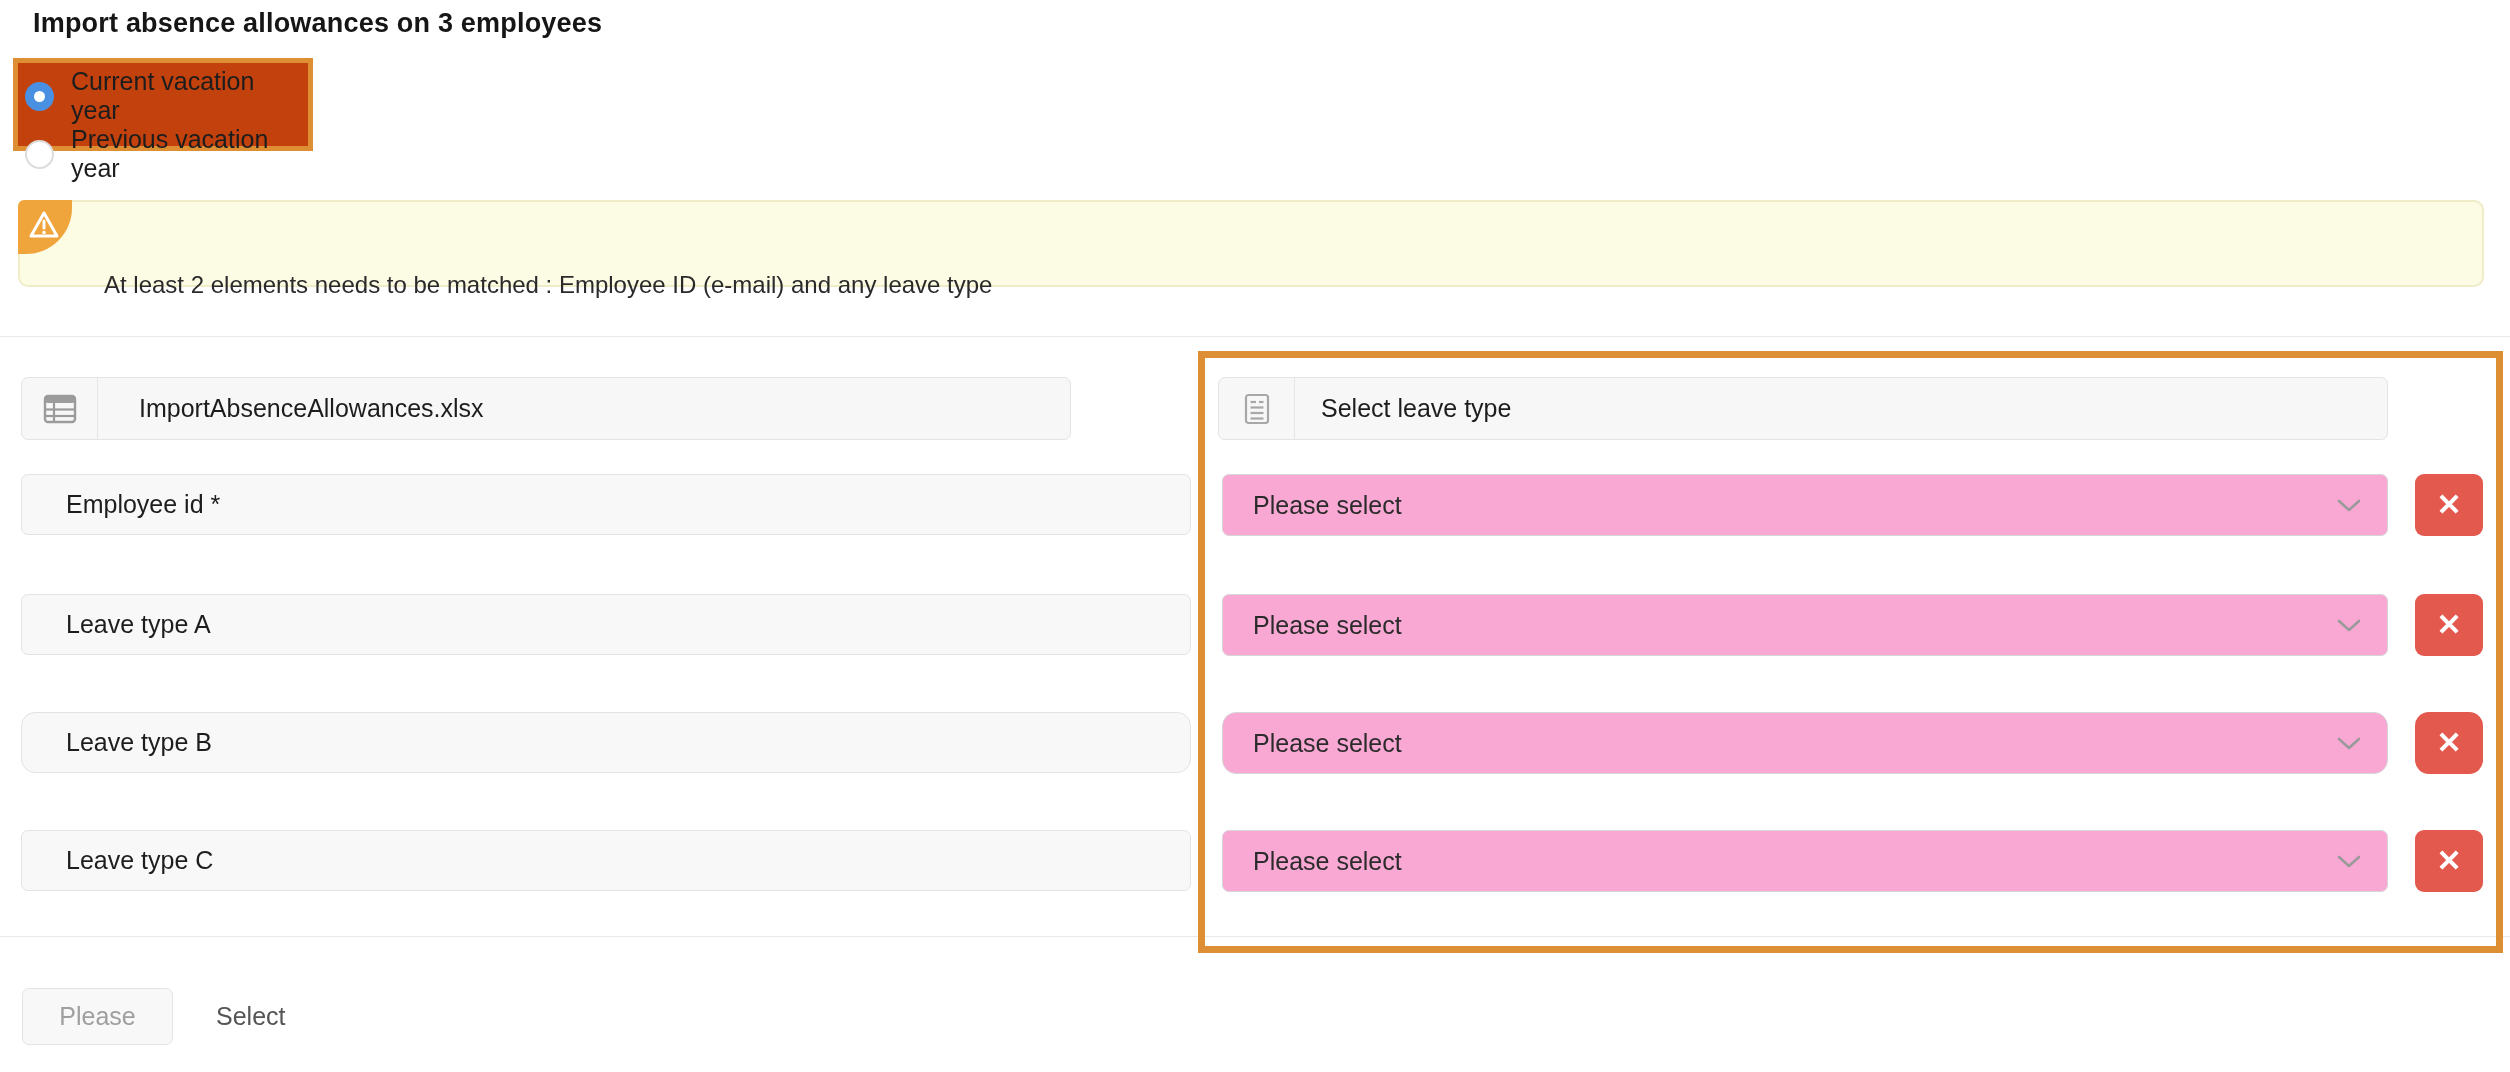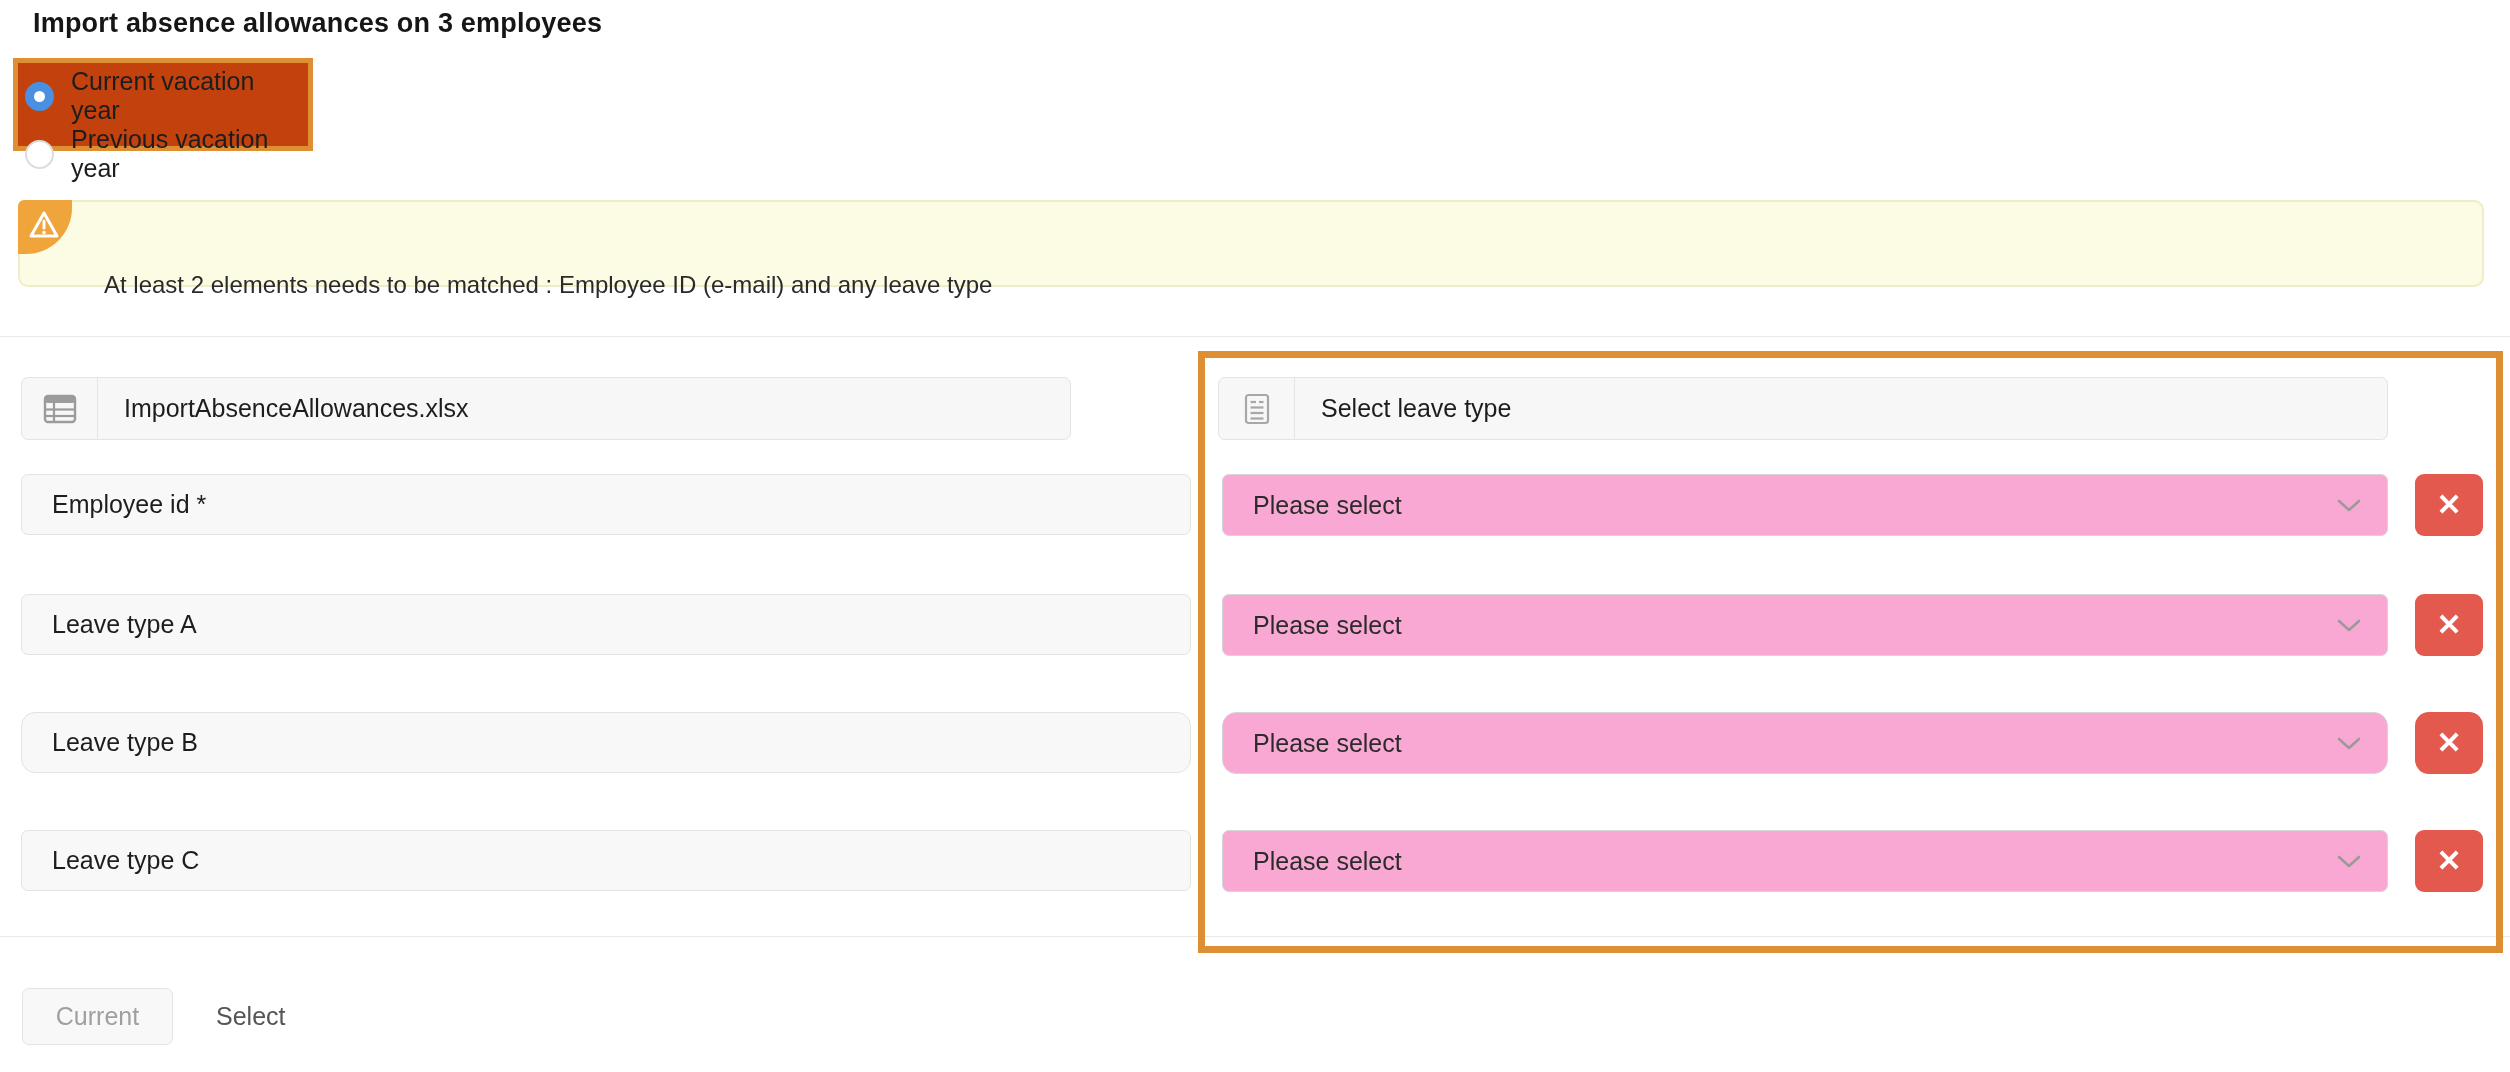--- a/index.html
+++ b/index.html
@@ -57,34 +57,34 @@
   
   .leave-annotation{
     position:absolute;left:1198px;top:351px;width:1305px;height:602px;
     border:7px solid var(--annotation-orange);pointer-events:none;
   }
   
   .gray-field{
     position:absolute;height:63px;background:#f7f7f7;
     border:1px solid #e3e3e3;border-radius:7px;display:flex;align-items:stretch;
   }
-  .file-field{left:21px;top:377px;width:1050px;}
+  .file-field{left:21px;top:377px;width:1050px;gap:15px;}
   .header-field{left:1218px;top:377px;width:1170px;}
   .icon-cell{
     flex:0 0 76px;display:flex;align-items:center;justify-content:center;
     border-right:1px solid #e5e5e5;
   }
   .field-text{
     display:flex;align-items:center;padding-left:26px;font-size:25px;color:#1d1d1d;
   }
   
   .label-field{
     position:absolute;left:21px;width:1170px;height:61px;background:#f8f8f8;
     border:1px solid #e3e3e3;border-radius:7px;display:flex;align-items:center;
-    padding-left:30px;font-size:25px;color:#1d1d1d;
+    padding-left:44px;font-size:25px;color:#1d1d1d;
   }
   .select-box{
     position:absolute;left:1222px;width:1166px;height:62px;background:#f9a8d4;
     border:1px solid #d6d6d6;border-radius:7px;display:flex;align-items:center;
     padding:0 60px 0 30px;font-size:25px;color:#2b2b2b;cursor:pointer;
   }
   .select-box .chevron{position:absolute;right:26px;top:50%;margin-top:-6px;}
   .remove-btn{
     position:absolute;left:2415px;width:68px;height:62px;border:none;border-radius:9px;
     background:var(--remove-button-red);color:#fff;font-size:30px;font-weight:700;
@@ -199,14 +199,14 @@
 <div class="select-box row-3">
   <span>Please select</span>
   <svg class="chevron" width="24" height="14" viewBox="0 0 24 14">
     <polyline points="2,2 12,11 22,2" fill="none" stroke="#9a9a9a" stroke-width="2.6" stroke-linecap="round" stroke-linejoin="round"></polyline>
   </svg>
 </div>
 <button class="remove-btn row-3">
   <span>✕</span>
 </button>
 
-<button class="import-btn">Current</button>
+<button class="import-btn">Please</button>
 <div class="cancel-link">Select</div>
 
 </body></html>

